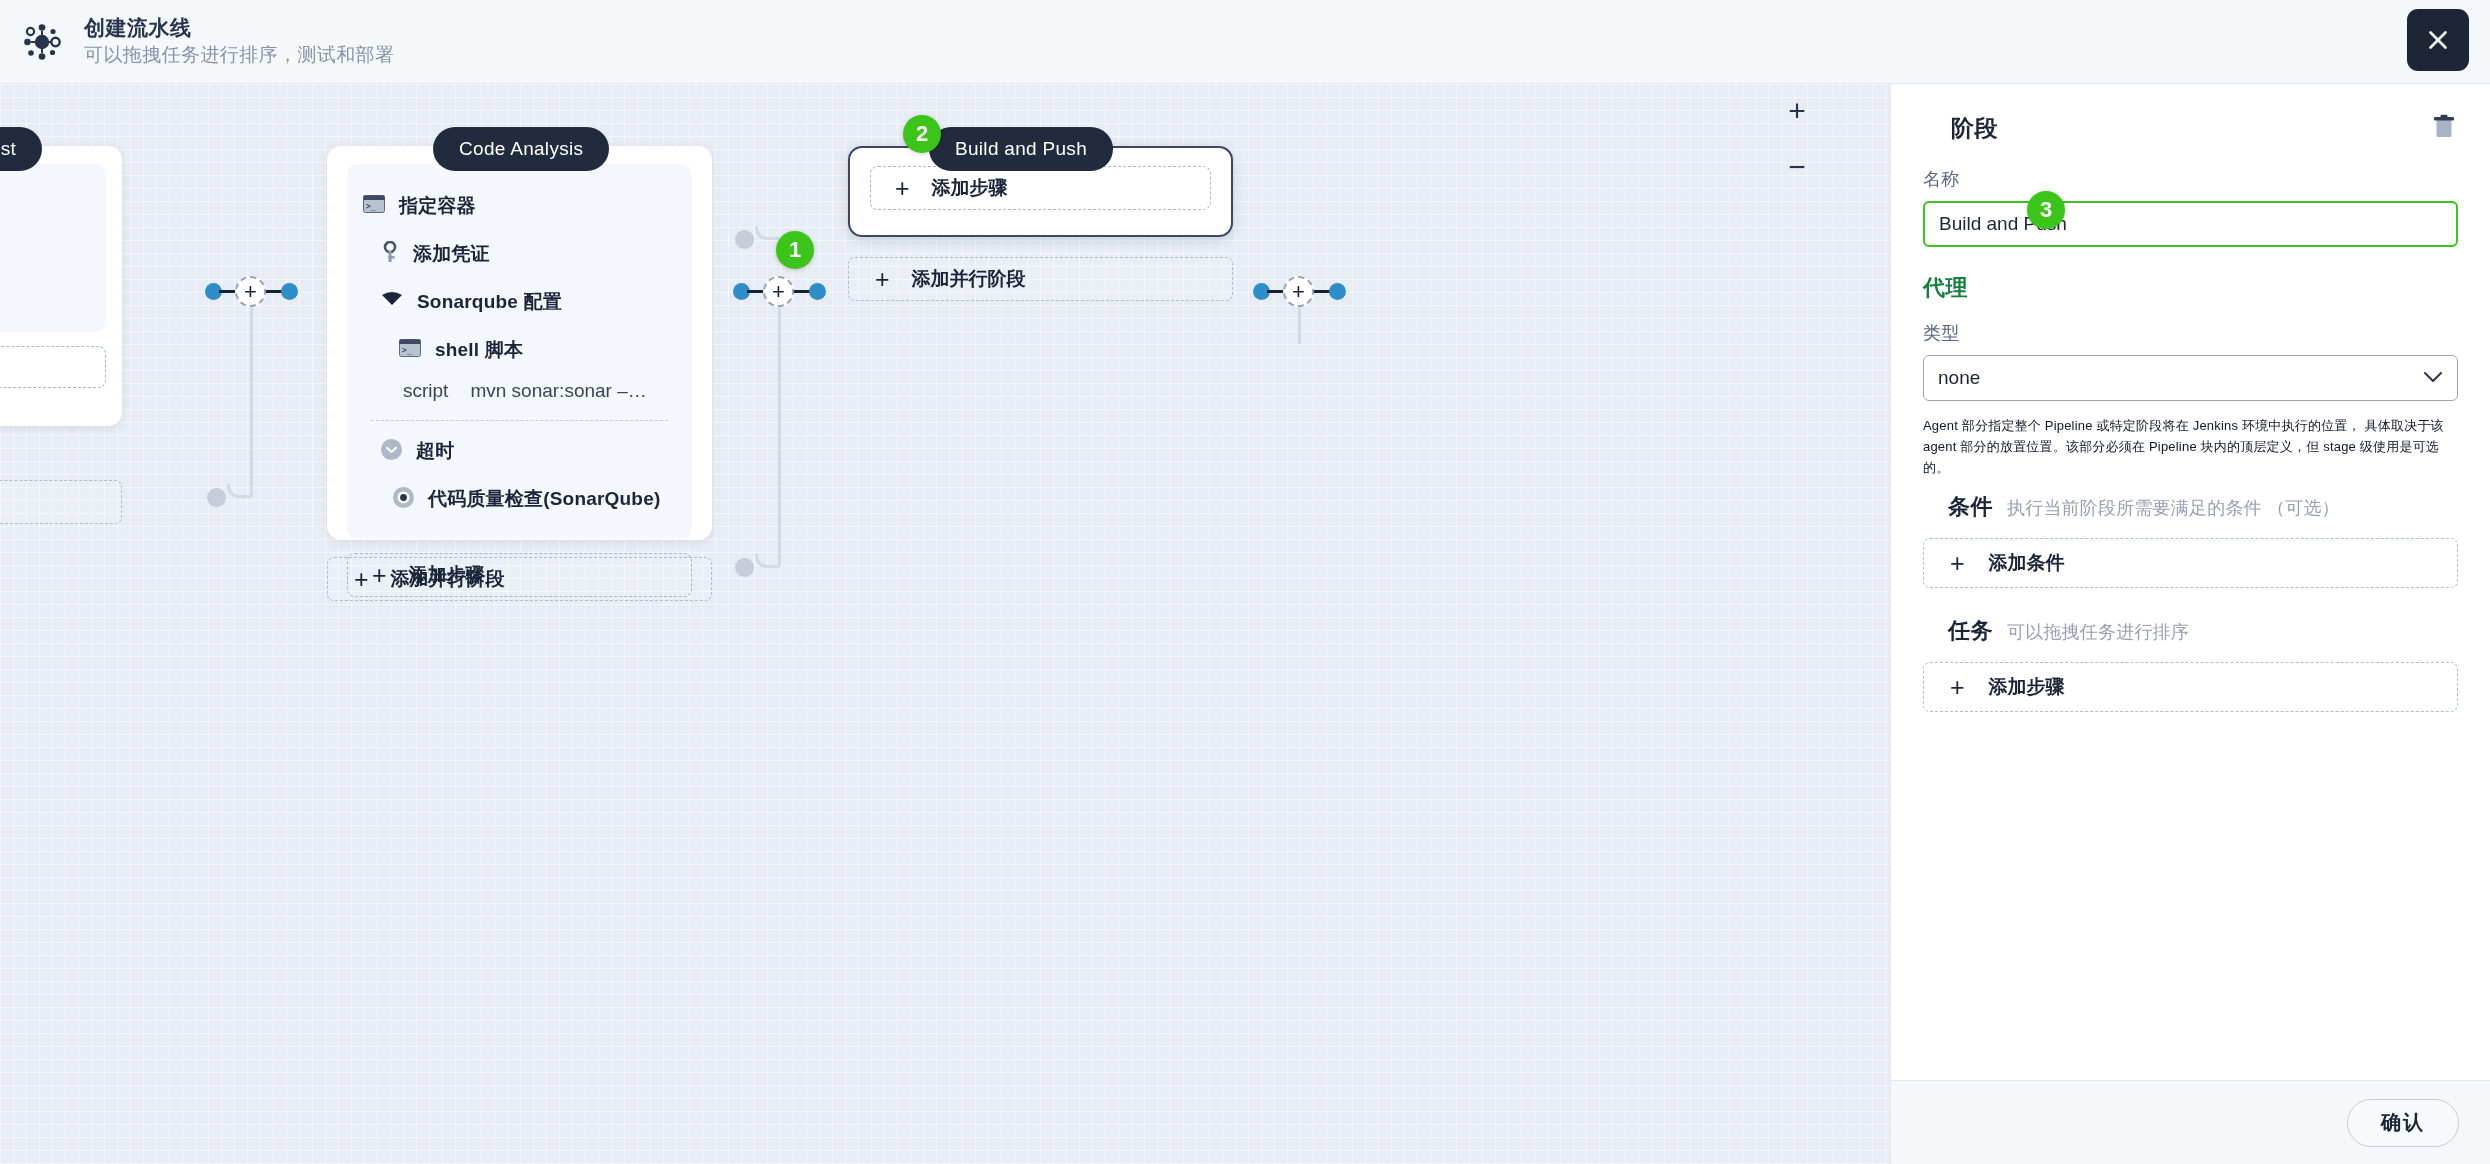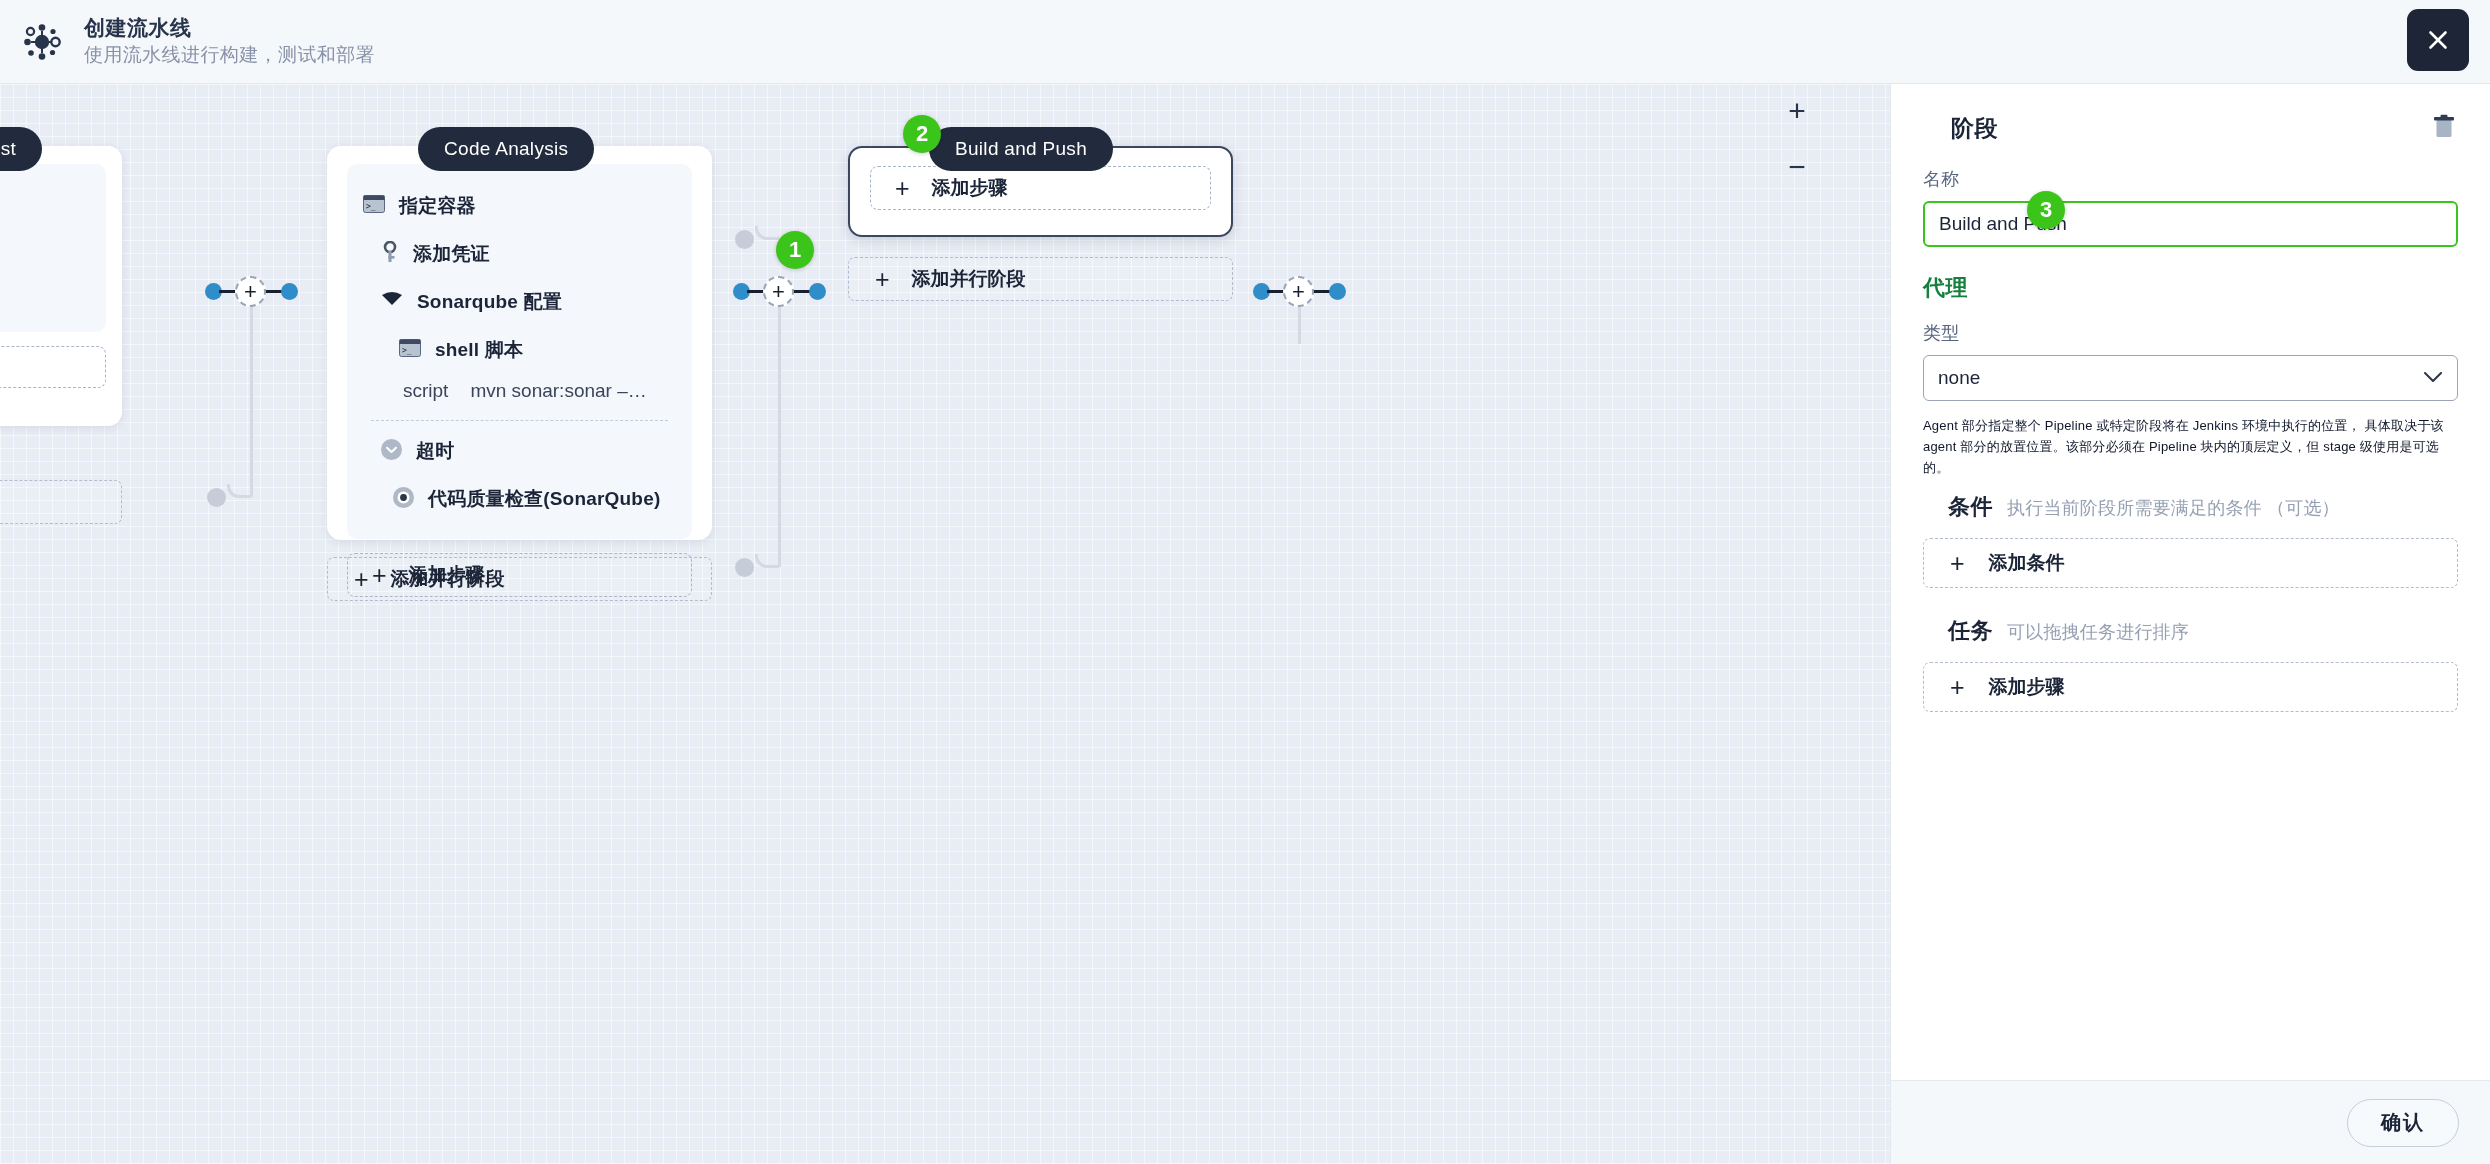--- a/index.html
+++ b/index.html
@@ -275,21 +275,21 @@
         <g stroke="#27344b" stroke-width="2">
           <line x1="22" y1="11" x2="22" y2="16"></line>
           <line x1="22" y1="28" x2="22" y2="33"></line>
           <line x1="11" y1="22" x2="16" y2="22"></line>
           <line x1="28" y1="22" x2="32" y2="22"></line>
         </g>
       </svg>
     </div>
     <div class="header-texts">
       <div class="header-title">创建流水线</div>
-      <div class="header-sub">使用流水线进行构建，测试和部署</div>
+      <div class="header-sub">可以拖拽任务进行排序，测试和部署</div>
     </div>
     <button class="close-btn">
       <svg width="26" height="26" viewBox="0 0 26 26">
         <g stroke="#ffffff" stroke-width="2.6" stroke-linecap="round">
           <line x1="5.5" y1="5.5" x2="20.5" y2="20.5"></line>
           <line x1="20.5" y1="5.5" x2="5.5" y2="20.5"></line>
         </g>
       </svg>
     </button>
   </div>
@@ -320,21 +320,21 @@
       <div class="conn-dot" style="left:0; top:9px;"></div>
       <div class="conn-line" style="left:14px; top:16px; width:24px;"></div>
       <div class="conn-plus" style="left:30px; top:2px;">+</div>
       <div class="conn-line" style="left:57px; top:16px; width:24px;"></div>
       <div class="conn-dot" style="left:76px; top:9px;"></div>
     </div>
     <div class="v-line" style="left:250px; top:220px; height:193px;"></div>
     <div class="elbow" style="left:227px; top:400px; width:24px; height:14px;"></div>
     <div class="conn-dot grey" style="left:207px; top:404px;"></div>
 
-    <div class="stage-pill" style="left:418px; top:43px;">
+    <div class="stage-pill" style="left:433px; top:43px;">
       <span>Code Analysis</span>
     </div>
     <div class="stage-card" style="left:327px; top:62px; width:385px; height:394px;">
       <div class="steps-box" style="margin:18px 20px 0 20px;">
 
         <div class="step-row" style="padding-left:16px;">
           <span>
             <svg width="22" height="18" viewBox="0 0 22 18">
               <rect x="0.5" y="0.5" width="21" height="17" rx="2" fill="#b8c3d2" stroke="#5b6780"></rect>
               <rect x="0.5" y="0.5" width="21" height="4.5" fill="#3d4a60"></rect>

